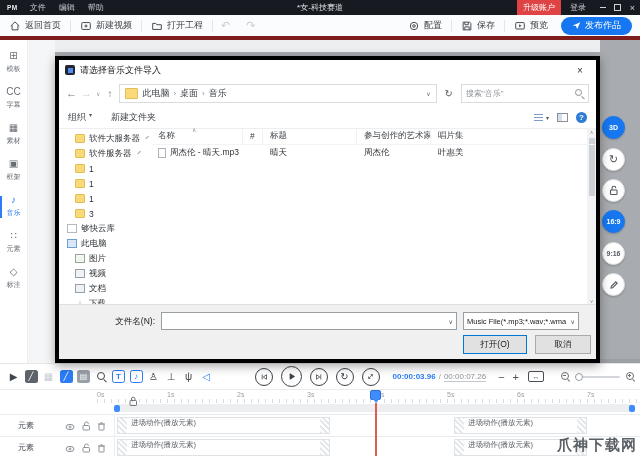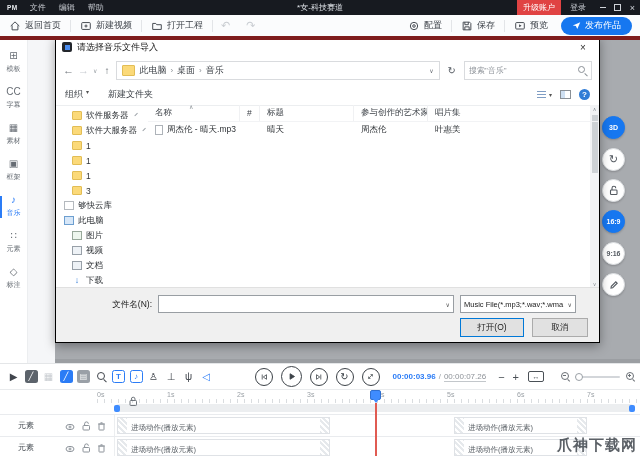--- a/index.html
+++ b/index.html
@@ -49,22 +49,22 @@
   
   .ct{position:absolute;left:602px;width:23px;height:23px;border-radius:50%;display:flex;align-items:center;
       justify-content:center;font-size:7px;font-weight:bold;background:#fff;color:#555b62;
       border:1px solid #dcdfe2;box-shadow:0 1px 2px rgba(0,0,0,.18);box-sizing:border-box;z-index:6;}
   .ct.blue{background:#1677f0;border-color:#1677f0;color:#fff;}
   .ct-3d{top:116px;}.ct-rot{top:148px;font-size:11px;font-weight:normal;}
   .ct-lock{top:179px;}.ct-169{top:210px;}.ct-916{top:242px;}.ct-pen{top:273px;}
   .ct svg{stroke:#555b62;fill:none;stroke-width:1.1;}
 
   
-  .dlg{position:absolute;left:55px;top:36px;width:545px;height:307px;background:#fff;
-       border:1px solid #000000;box-shadow:0 3px 10px rgba(0,0,0,.35);box-sizing:border-box;
+  .dlg{position:absolute;left:55px;top:56px;width:545px;height:307px;background:#fff;
+       border:4px solid #000000;box-shadow:0 3px 10px rgba(0,0,0,.35);box-sizing:border-box;
        font-size:9px;color:#333;z-index:20;}
   .dlg-title{height:20px;display:flex;align-items:center;padding-left:6px;}
   .dlg-appico{width:10px;height:10px;background:#23262c;border-radius:2px;margin-right:5px;position:relative;}
   .dlg-appico::after{content:"";position:absolute;left:2.5px;top:2.5px;right:2.5px;bottom:2.5px;background:#4b8df0;}
   .dlg-title-text{font-size:9px;color:#1a1a1a;}
   .dlg-close{margin-left:auto;width:32px;height:100%;display:flex;align-items:center;justify-content:center;
              font-size:10px;color:#333;}
   .dlg-nav{height:27px;display:flex;align-items:center;padding:0 7px;gap:4px;}
   .nav-arrow{font-size:11px;color:#6f757c;line-height:11px;}
   .nav-arrow.dim{color:#c8ccd1;}
@@ -188,21 +188,21 @@
   .tl-lock{position:absolute;left:128px;top:3px;z-index:2;}
   .tl-lock svg{stroke:#6f757c;fill:none;stroke-width:1;}
   .tl-rows{position:absolute;left:0;top:24px;right:0;bottom:0;}
   .t-row{position:relative;height:21px;border-top:1px solid #e9ebee;display:flex;background:#fff;}
   .tr-head{width:115px;flex:none;display:flex;align-items:center;box-sizing:border-box;border-right:1px solid #eceef0;}
   .tr-name{margin-left:18px;font-size:8px;color:#4a5056;}
   .tr-icons{margin-left:auto;margin-right:8px;display:flex;gap:6px;align-items:center;}
   .tr-icons svg{stroke:#8d939a;fill:none;stroke-width:1;}
   .tr-content{position:relative;flex:1;}
   .clip{position:absolute;top:1.5px;height:17px;background:#fff;border:1px solid #dfe2e6;box-sizing:border-box;
-        display:flex;align-items:flex-end;overflow:hidden;}
+        display:flex;align-items:flex-start;overflow:hidden;}
   .clip::before,.clip::after{content:"";position:absolute;top:0;bottom:0;width:9px;
         background:repeating-linear-gradient(45deg,#e6e9ec 0 2px,transparent 2px 4px);}
   .clip::before{left:0;}
   .clip::after{right:0;}
   .clip-label{margin-left:13px;font-size:7.5px;color:#5a6066;white-space:nowrap;}
   .playhead-line{position:absolute;top:13px;bottom:0;width:1.5px;background:#e05b52;z-index:3;}
   .playhead-marker{position:absolute;top:0;width:11px;height:10px;background:#3f8cff;border:1px solid #2f6fd0;
                    border-radius:2px;box-sizing:border-box;z-index:4;}
   .playhead-marker::after{content:"";position:absolute;left:1.5px;top:8px;border-left:3px solid transparent;
                    border-right:3px solid transparent;border-top:4px solid #3f8cff;}
@@ -392,26 +392,26 @@
           <span class="cmd-caret">▾</span>
         </span>
         <span class="pane-ico"></span>
         <span class="help-ico">?</span>
       </span>
     </div>
     <div class="dlg-body">
       <div class="tree">
           <div class="tree-item ind2 pinned">
     <span class="ti ti-folder"></span>
-    <span class="tree-label">软件服务器</span>
+    <span class="tree-label">软件大服务器</span>
     <span class="pin"></span>
   </div>
           <div class="tree-item ind2 pinned">
     <span class="ti ti-folder"></span>
-    <span class="tree-label">软件大服务器</span>
+    <span class="tree-label">软件服务器</span>
     <span class="pin"></span>
   </div>
           <div class="tree-item ind2">
     <span class="ti ti-folder"></span>
     <span class="tree-label">1</span>
 
   </div>
           <div class="tree-item ind2">
     <span class="ti ti-folder"></span>
     <span class="tree-label">1</span>

